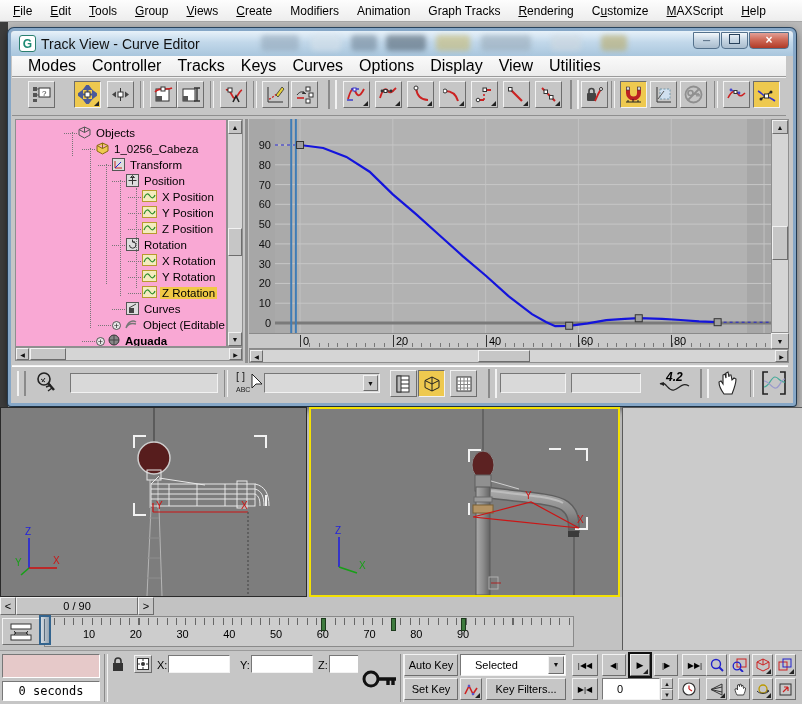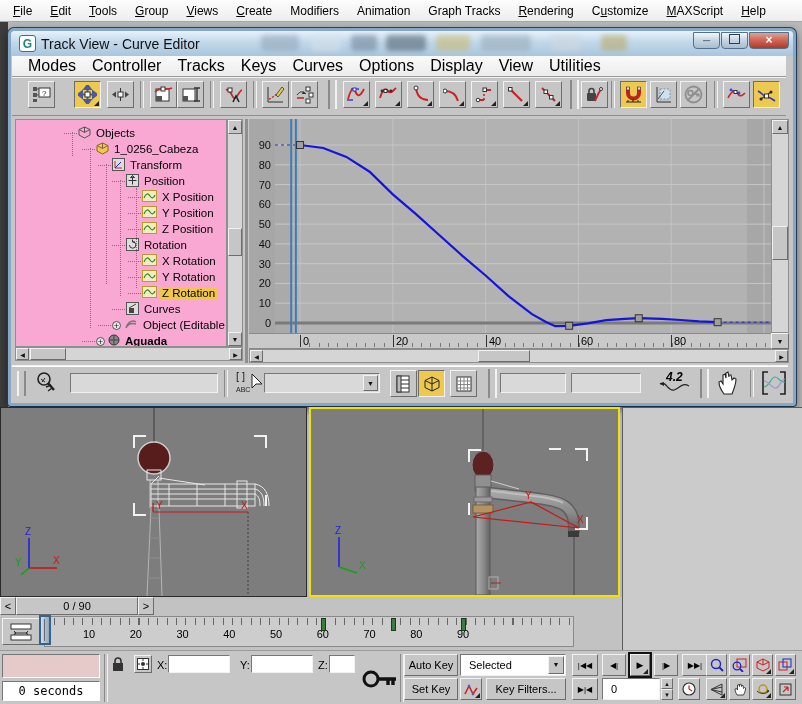--- a/index.html
+++ b/index.html
@@ -42,21 +42,21 @@
   .sbbtn{position:absolute;background:#c6c6c6;border:1px solid;border-color:#f2f2f2 #6d6d6d #6d6d6d #f2f2f2;box-sizing:border-box;font-size:7px;text-align:center;color:#111;display:flex;align-items:center;justify-content:center;}
   .sbthumb{position:absolute;background:#c6c6c6;border:1px solid;border-color:#f2f2f2 #6d6d6d #6d6d6d #f2f2f2;box-sizing:border-box;}
   
   #plot-wrap{left:238px;top:88px;width:522px;height:214px;background:#b2b2b2;}
   #eruler{left:238px;top:302px;width:522px;height:16px;background:#c9c9c9;border-top:1px solid #8a8a8a;border-bottom:1px solid #8a8a8a;box-sizing:border-box;overflow:hidden;}
   #eruler .rlbl{position:absolute;top:1px;font-size:11px;}
   #eruler .rtick{position:absolute;top:1px;width:1px;height:12px;background:#333;}
   #eruler-minor{position:absolute;left:51px;right:0;bottom:1px;height:4px;background:repeating-linear-gradient(90deg,#777 0 1px,transparent 1px 9.3px);}
   
   #tv-bottom{left:1px;top:334px;width:776px;height:35px;background:#c6c6c6;border-top:1px solid #f2f2f2;box-shadow:inset 0 1px 0 #fff;}
-  .field{position:absolute;background:#d9d9d9;border:1px solid;border-color:#777 #f2f2f2 #f2f2f2 #777;box-sizing:border-box;font-size:11px;padding:1px 8px;font-family:"Liberation Sans",sans-serif;}
+  .field{position:absolute;background:#d9d9d9;border:1px solid;border-color:#777 #f2f2f2 #f2f2f2 #777;box-sizing:border-box;font-size:11px;padding:1px 14px;font-family:"Liberation Sans",sans-serif;}
   input.field{outline:none;}
   .wfield{background:#fff;}
   
   #vp-left{left:0px;top:407px;width:307px;height:190px;background:#7d7d7d;border:1px solid #2a2a2a;box-sizing:border-box;}
   #vp-right{left:309px;top:407px;width:311px;height:190px;background:#7d7d7d;border:2px solid #f3e104;box-sizing:border-box;}
   #side-panel{left:622px;top:407px;width:180px;height:243px;background:#cbcbcb;border-left:1px solid #5a5a5a;border-top:1px solid #5a5a5a;box-sizing:border-box;}
   
   #timeslider-row{left:0;top:597px;width:622px;height:18px;background:#c2c2c2;}
   .tsbtn{position:absolute;top:0;height:18px;background:#c6c6c6;border:1px solid;border-color:#f2f2f2 #6d6d6d #6d6d6d #f2f2f2;box-sizing:border-box;text-align:center;line-height:16px;font-size:11px;}
   #trackbar{left:0;top:615px;width:622px;height:35px;background:#c2c2c2;}

